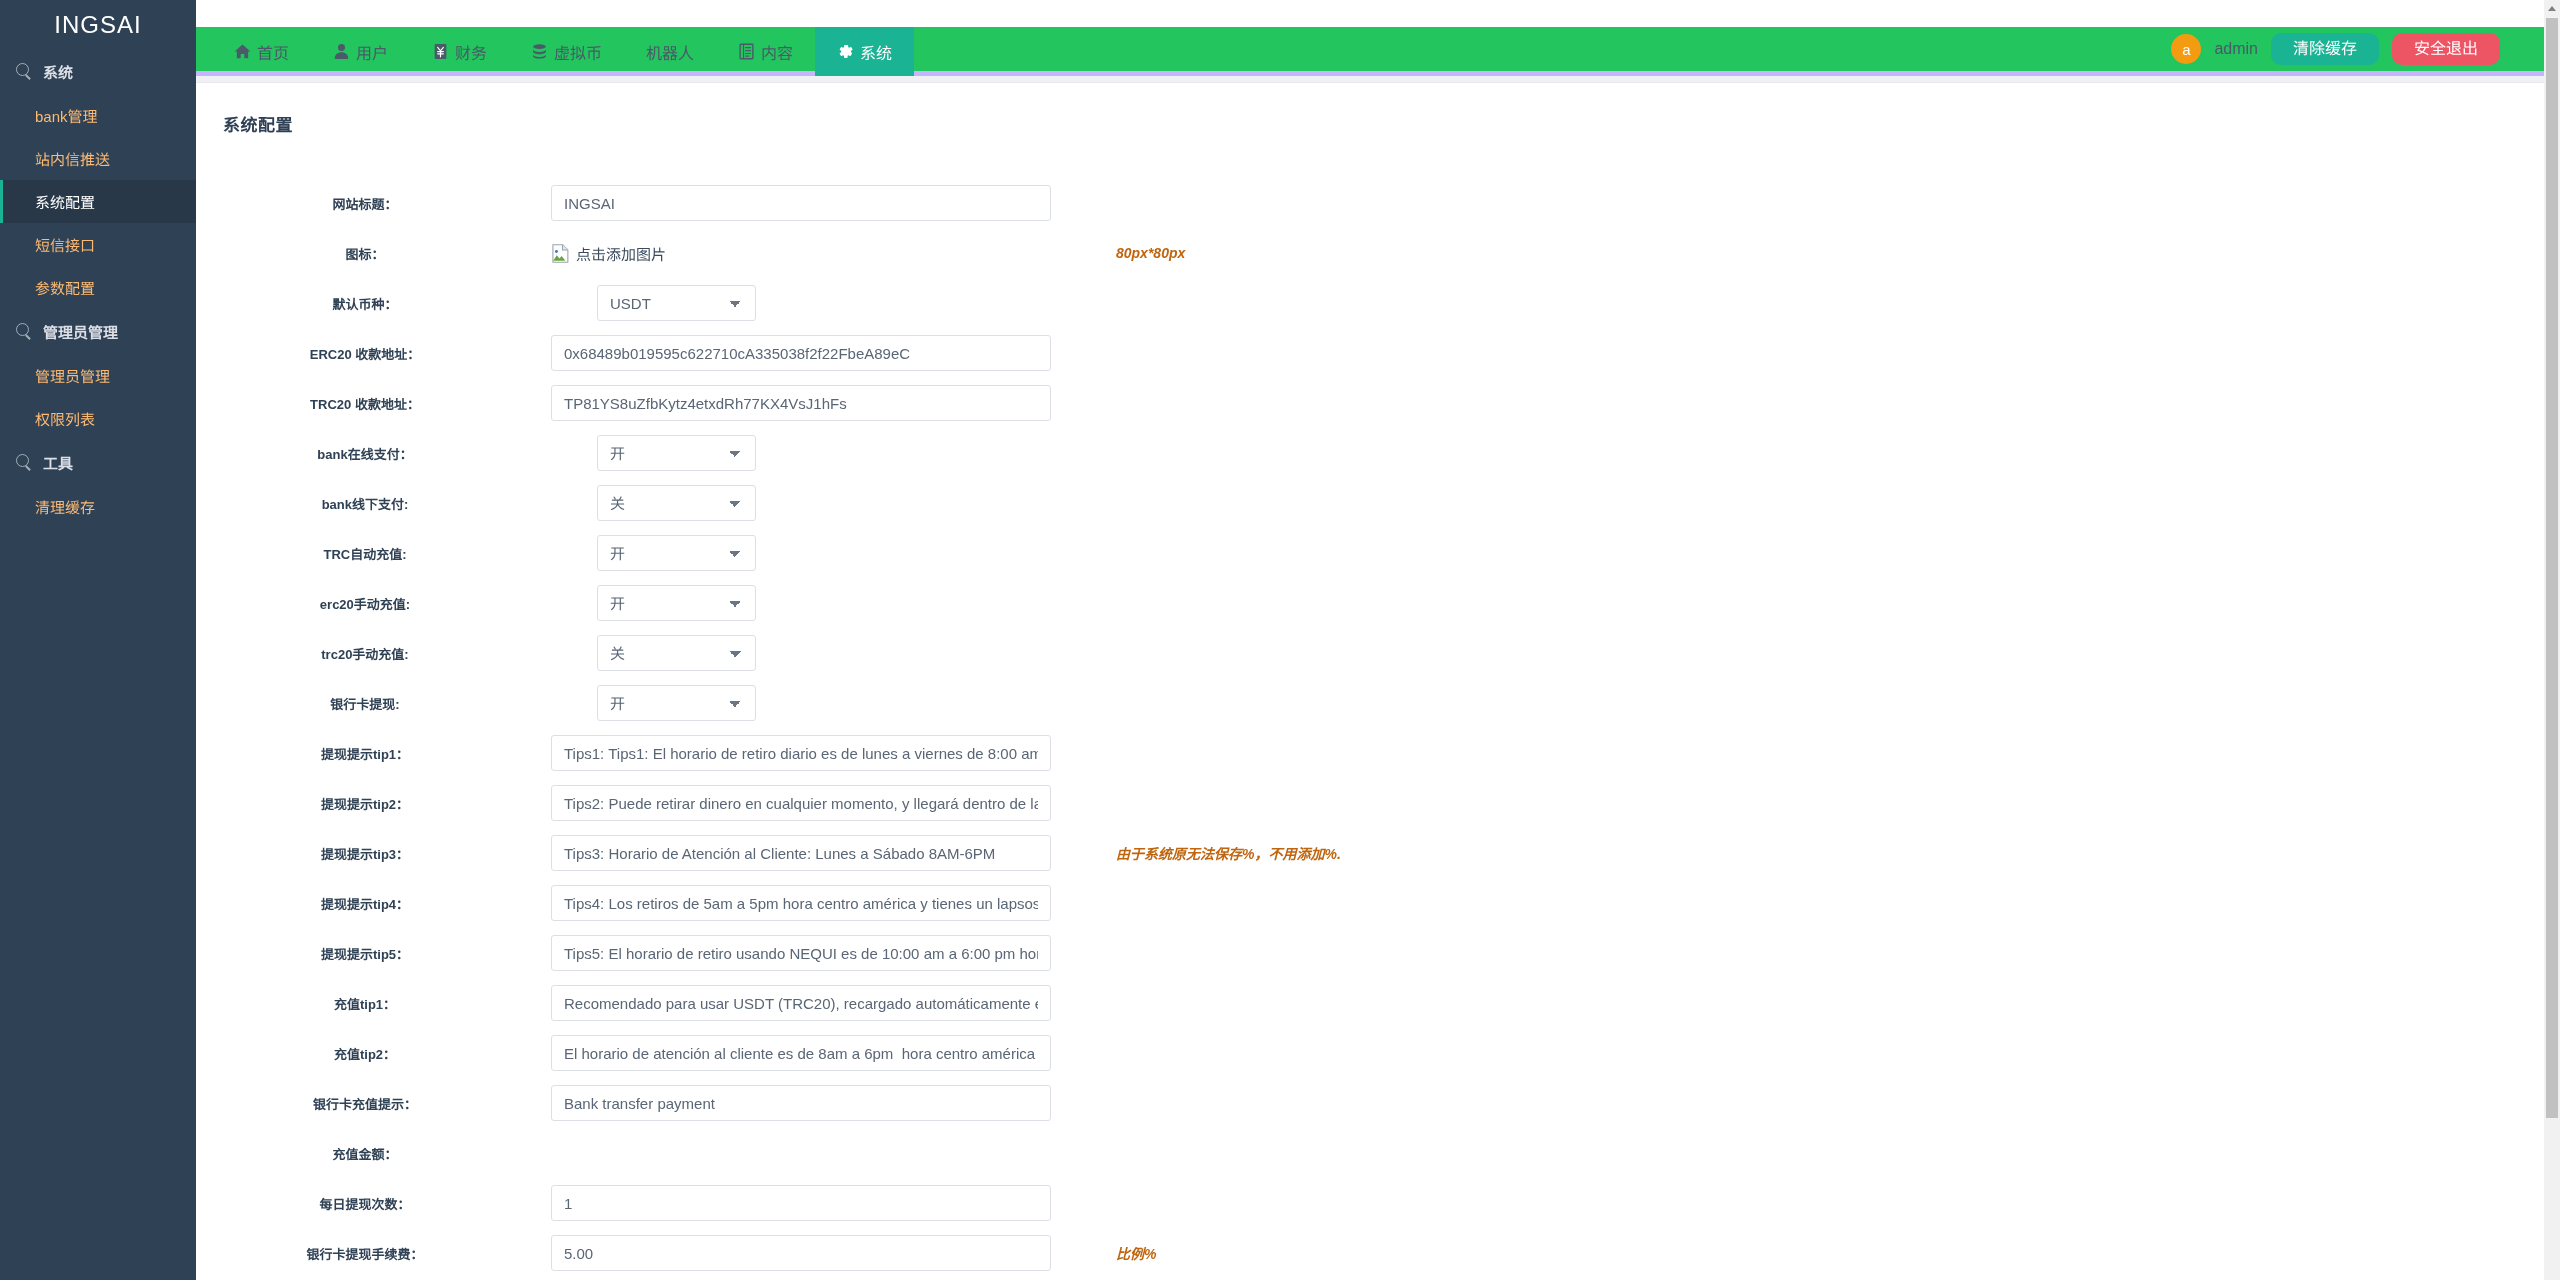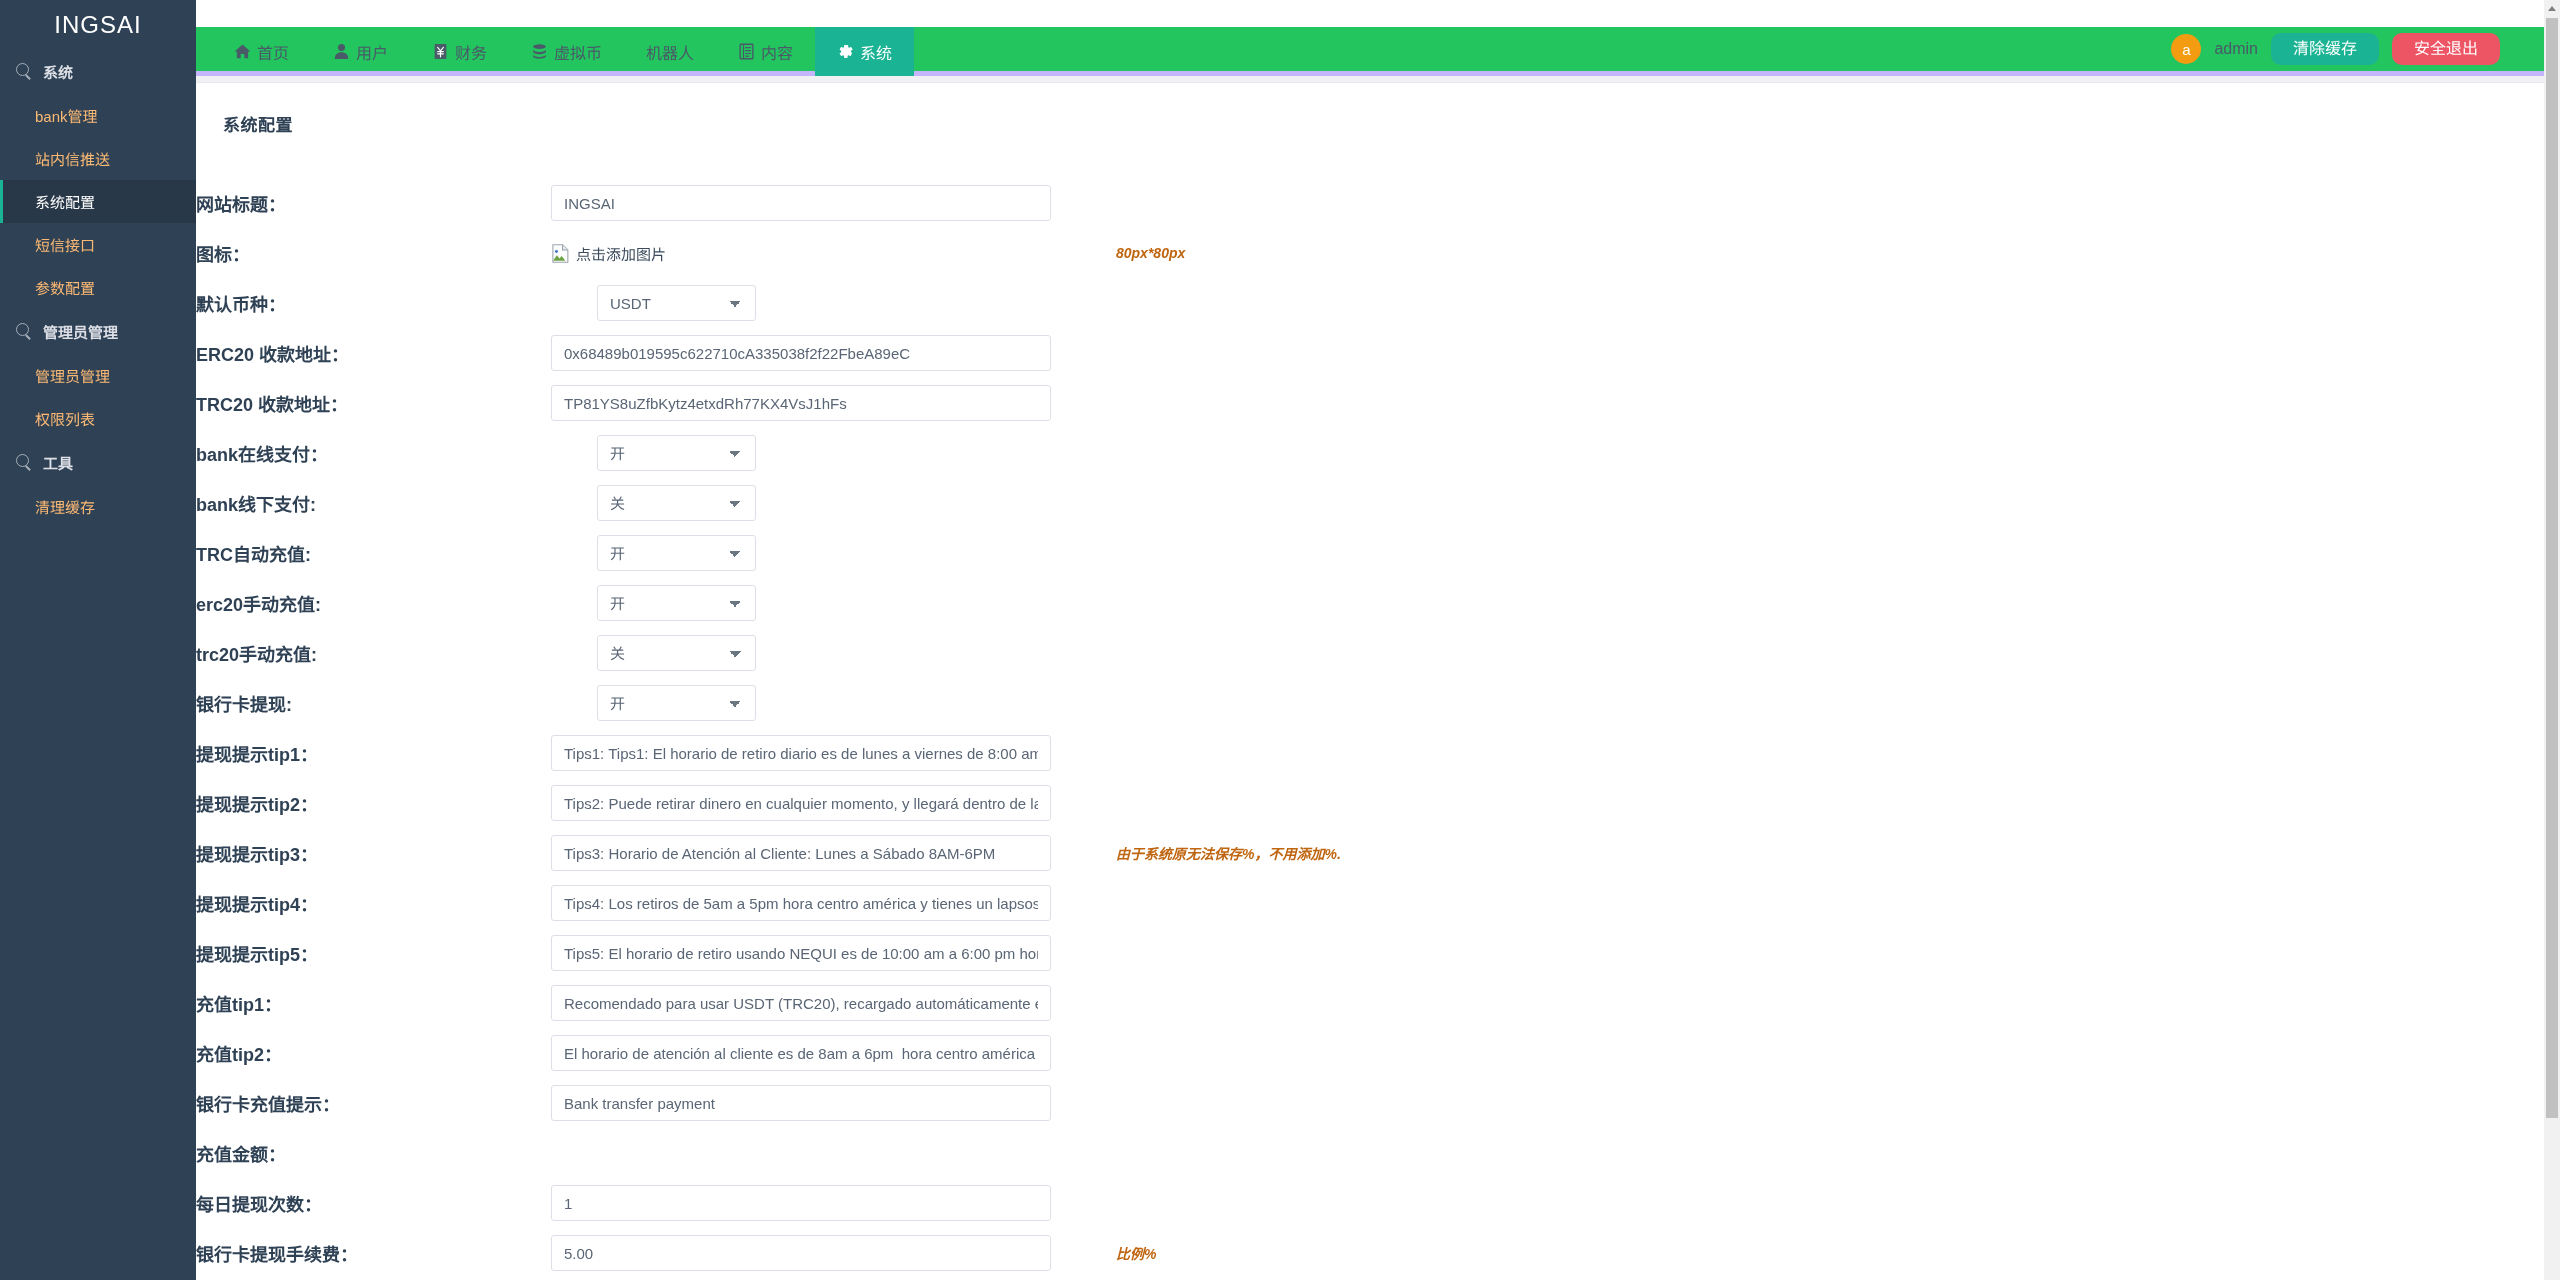--- a/index.html
+++ b/index.html
@@ -190,23 +190,23 @@
     margin-top: 42px;
   }
   .form-row {
     display: flex;
     align-items: center;
     height: 50px;
     position: relative;
   }
   .form-label {
     width: 355px;
-    text-align: left;
+    text-align: center;
     padding-right: 17px;
-    font-size: 18px;
+    font-size: 13px;
     font-weight: bold;
     color: #2f4154;
     flex: 0 0 auto;
     white-space: nowrap;
   }
   .form-control {
     width: 500px;
     height: 36px;
     border: 1px solid #dcdfe6;
     border-radius: 3px;

